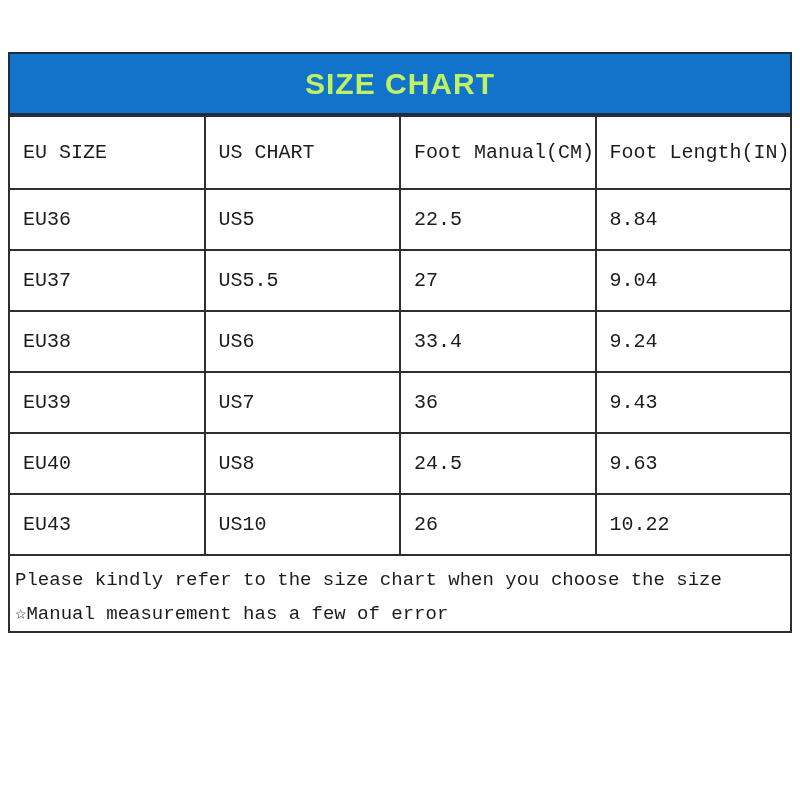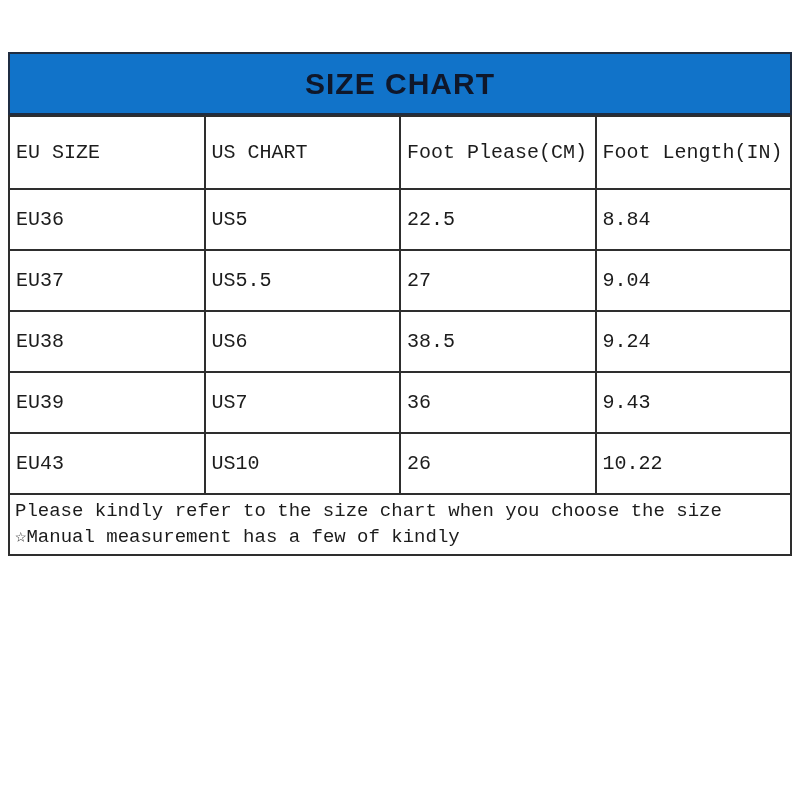--- a/index.html
+++ b/index.html
@@ -28,110 +28,117 @@
     border: 2px solid #1f2d42;
     display: flex;
     align-items: center;
     justify-content: center;
   }
   .title-text {
     font-family: "Liberation Sans", sans-serif;
     font-weight: bold;
     font-size: 30px;
     letter-spacing: 1px;
-    color: #0f172a;
+    color: #bef264;
   }
   table.size-table {
     border-collapse: collapse;
     table-layout: fixed;
     width: 784px;
     margin-top: 0px;
   }
   .size-table th,
   .size-table td {
     border: 2px solid #2e2e2e;
     font-weight: normal;
     text-align: left;
     vertical-align: middle;
-    padding: 0 0 0 6px;
+    padding: 0 0 0 13px;
     font-size: 20px;
     white-space: nowrap;
     overflow: hidden;
   }
   .size-table th {
     height: 71px;
   }
   .size-table td {
     height: 59px;
     border-radius: 14px;
   }
   .size-table td.note-cell {
     height: auto;
     padding: 3px 6px 4px 5px;
     font-size: 19px;
     line-height: 26px;
   }
   .note-line {
     white-space: nowrap;
+    margin-top: 8px;
   }
 </style>
 </head>
 <body>
 
 <div class="sheet">
 
   <div class="title-bar">
     <span class="title-text">SIZE CHART</span>
   </div>
 
   <table class="size-table">
     <thead>
       <tr>
         <th>EU SIZE</th>
         <th>US CHART</th>
-        <th>Foot Please(CM)</th>
+        <th>Foot Manual(CM)</th>
         <th>Foot Length(IN)</th>
       </tr>
     </thead>
     <tbody>
 
     <tr>
           <td>EU36</td>
           <td>US5</td>
           <td>22.5</td>
           <td>8.84</td>
         </tr>
         <tr>
           <td>EU37</td>
           <td>US5.5</td>
           <td>27</td>
           <td>9.04</td>
         </tr>
         <tr>
           <td>EU38</td>
           <td>US6</td>
-          <td>38.5</td>
+          <td>33.4</td>
           <td>9.24</td>
         </tr>
         <tr>
           <td>EU39</td>
           <td>US7</td>
           <td>36</td>
           <td>9.43</td>
+        </tr>
+        <tr>
+          <td>EU40</td>
+          <td>US8</td>
+          <td>24.5</td>
+          <td>9.63</td>
         </tr>
         <tr>
           <td>EU43</td>
           <td>US10</td>
           <td>26</td>
           <td>10.22</td>
         </tr>
       </tbody>
     <tfoot>
       <tr>
         <td class="note-cell" colspan="4">
           <div class="note-line">Please kindly refer to the size chart when you choose the size</div>
-          <div class="note-line">☆Manual measurement has a few of kindly</div>
+          <div class="note-line">☆Manual measurement has a few of error</div>
         </td>
       </tr>
     </tfoot>
   </table>
 
 </div>
 
 </body></html>

